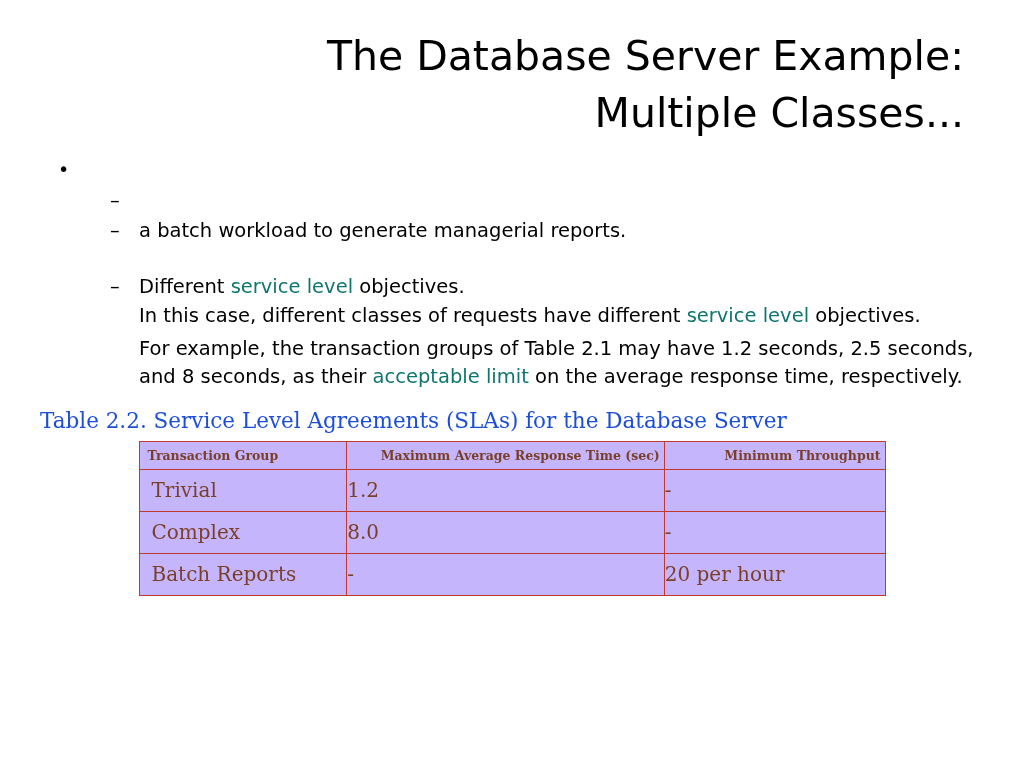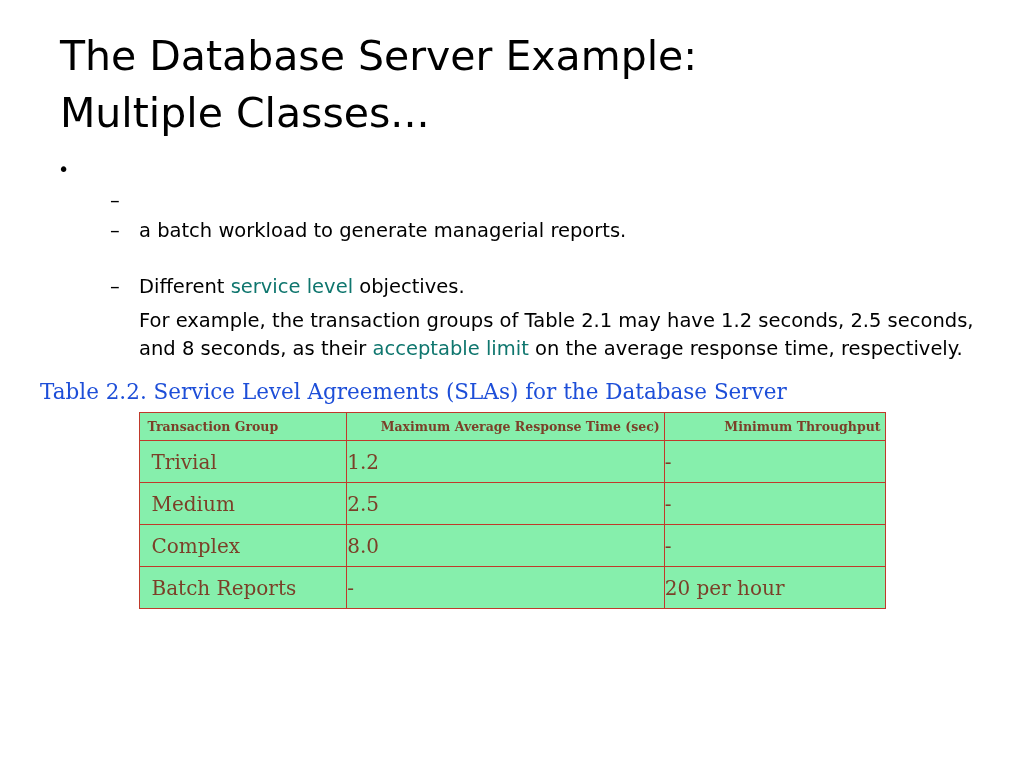--- a/index.html
+++ b/index.html
@@ -14,21 +14,21 @@
     color: #000000;
     overflow: hidden;
   }
   .slide {
     position: relative;
     width: 1024px;
     height: 768px;
     box-sizing: border-box;
   }
   .title {
-    text-align: left;
+    text-align: right;
     font-size: 41px;
     line-height: 1.38;
     font-weight: normal;
     margin: 0;
     padding: 28px 60px 0 60px;
     letter-spacing: 0px;
     font-family: "DejaVu Sans", sans-serif;
   }
   .title .line {
     display: block;
@@ -86,21 +86,21 @@
   }
   .table-wrap {
     margin: 8px auto 0 auto;
     width: 747px;
   }
   table.sla {
     border-collapse: collapse;
     width: 100%;
     font-family: "DejaVu Serif", serif;
     color: #7b3f28;
-    background: #86efac;
+    background: #c4b5fd;
   }
   table.sla td, table.sla th {
     border: 1px solid #c0392b;
     padding: 0;
   }
   table.sla thead th {
     font-size: 12.5px;
     font-weight: bold;
     padding: 6px 4px 6px 4px;
     text-align: right;
@@ -149,20 +149,21 @@
       <span class="text">a batch workload to generate managerial reports.</span>
     </div>
 
     <div class="gap"></div>
 
     <div class="bullet-l2">
       <span class="marker">–</span>
       <span class="text"><span>Different </span><span class="accent">service level</span><span> objectives.</span></span>
     </div>
 
+    <p class="plain-l2"><span>In this case, different classes of requests have different </span><span class="accent">service level</span><span> objectives.</span></p>
 
     <div class="gap-small"></div>
 
     <p class="plain-l2"><span>For example, the transaction groups of Table 2.1 may have 1.2 seconds, 2.5 seconds, and 8 seconds, as their </span><span class="accent">acceptable limit</span><span> on the average response time, respectively.</span></p>
 
     <p class="table-caption">Table 2.2. Service Level Agreements (SLAs) for the Database Server</p>
 
     <div class="table-wrap">
       <table class="sla">
         <colgroup>
@@ -177,25 +178,20 @@
             <th>Minimum Throughput</th>
           </tr>
         </thead>
         <tbody>
           <tr>
             <td class="first">Trivial</td>
             <td>1.2</td>
             <td>-</td>
           </tr>
           <tr>
-            <td class="first">Medium</td>
-            <td>2.5</td>
-            <td>-</td>
-          </tr>
-          <tr>
             <td class="first">Complex</td>
             <td>8.0</td>
             <td>-</td>
           </tr>
           <tr>
             <td class="first">Batch Reports</td>
             <td>-</td>
             <td>20 per hour</td>
           </tr>
         </tbody>

